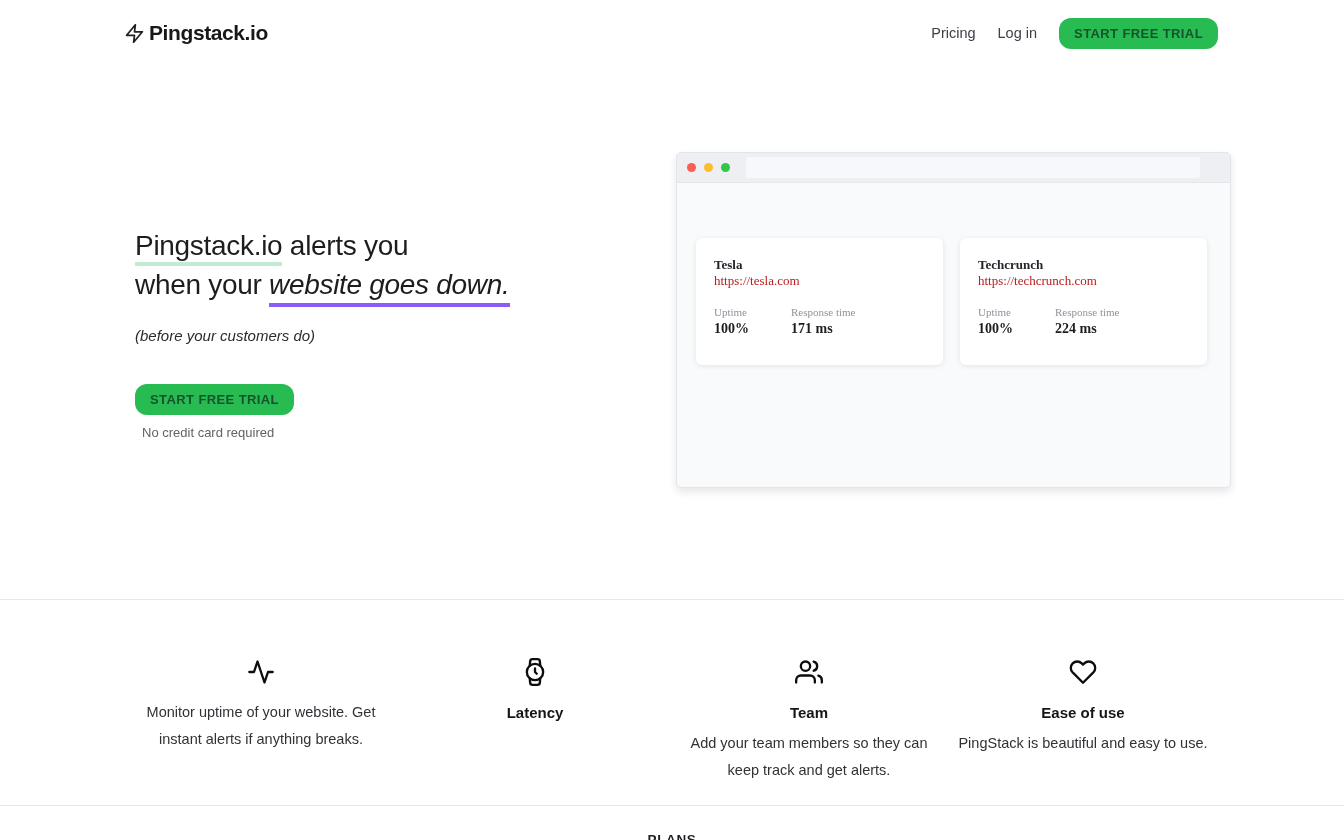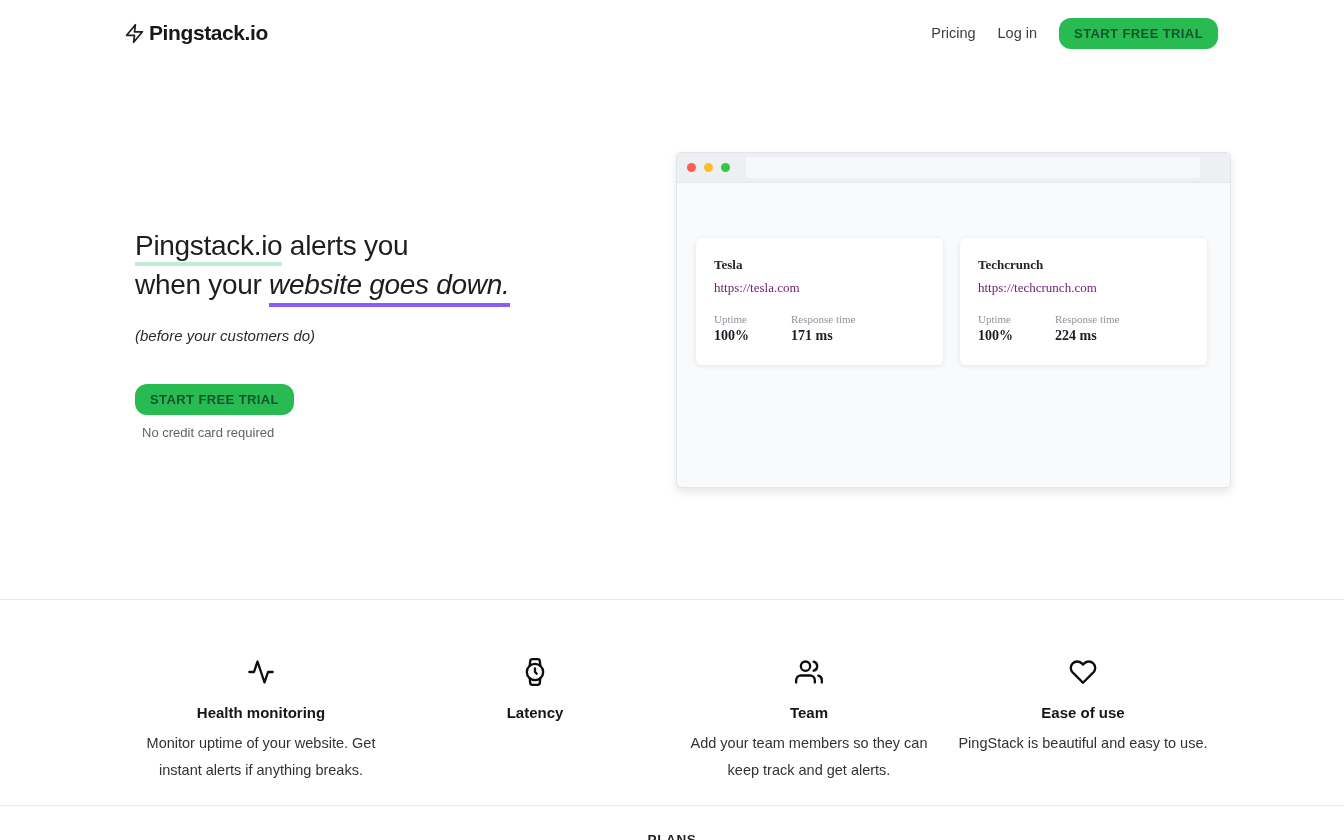--- a/index.html
+++ b/index.html
@@ -37,21 +37,21 @@
   .dots { display: flex; gap: 8px; margin-right: 16px; }
   .dot { width: 9px; height: 9px; border-radius: 50%; }
   .dot-red { background: #fb5d53; }
   .dot-yellow { background: #fcbe2c; }
   .dot-green { background: #33c748; }
   .url-bar { flex: 1; height: 21px; background: #f7f8fb; border-radius: 3px; }
   .mockup-body { padding: 55px 0 0 19px; display: flex; gap: 17px; }
   .monitor-card { width: 247px; height: 127px; background: #ffffff; border-radius: 6px;
     box-shadow: 0 1px 5px rgba(30,40,60,0.10); padding: 19px 18px; }
   .monitor-name { font-size: 13px; font-weight: 700; color: #23252a; }
-  .monitor-url { margin-top: 7px; font-size: 13px; color: #701a75; }
+  .monitor-url { font-size: 13px; color: #b91c1c; }
   .monitor-stats { margin-top: 17px; display: flex; }
   .stat { min-width: 64px; margin-right: 2px; }
   .stat + .stat { margin-left: 11px; }
   .stat-label { font-size: 11px; color: #8d939c; }
   .stat-value { margin-top: 3px; font-size: 14px; font-weight: 700; color: #1d1e21; }
 
   
   .features { border-top: 1px solid #e8e8e8; padding: 58px 0 0; height: 206px; }
   .features-grid { width: 1096px; margin: 0 auto 0 124px; display: flex; }
   .feature { width: 274px; text-align: center; }
@@ -144,21 +144,20 @@
 
 <div class="features">
   <div class="features-grid">
 
     <div class="feature">
       <div class="feature-icon">
         <svg class="icon" viewBox="0 0 24 24" stroke="#0c0d0e">
           <polyline points="22 12 18 12 15 21 9 3 6 12 2 12"></polyline>
         </svg>
       </div>
-      <div class="feature-title">Health monitoring</div>
       <div class="feature-desc">Monitor uptime of your website. Get instant alerts if anything breaks.</div>
     </div>
 
     <div class="feature">
       <div class="feature-icon">
         <svg class="icon" viewBox="0 0 24 24" stroke="#0c0d0e">
           <circle cx="12" cy="12" r="7"></circle>
           <polyline points="12 9 12 12 13.5 13.5"></polyline>
           <path d="M16.51 17.35l-.35 3.83a2 2 0 0 1-2 1.82H9.83a2 2 0 0 1-2-1.82l-.35-3.83m.01-10.7l.35-3.83A2 2 0 0 1 9.83 1h4.35a2 2 0 0 1 2 1.82l.35 3.83"></path>
         </svg>

